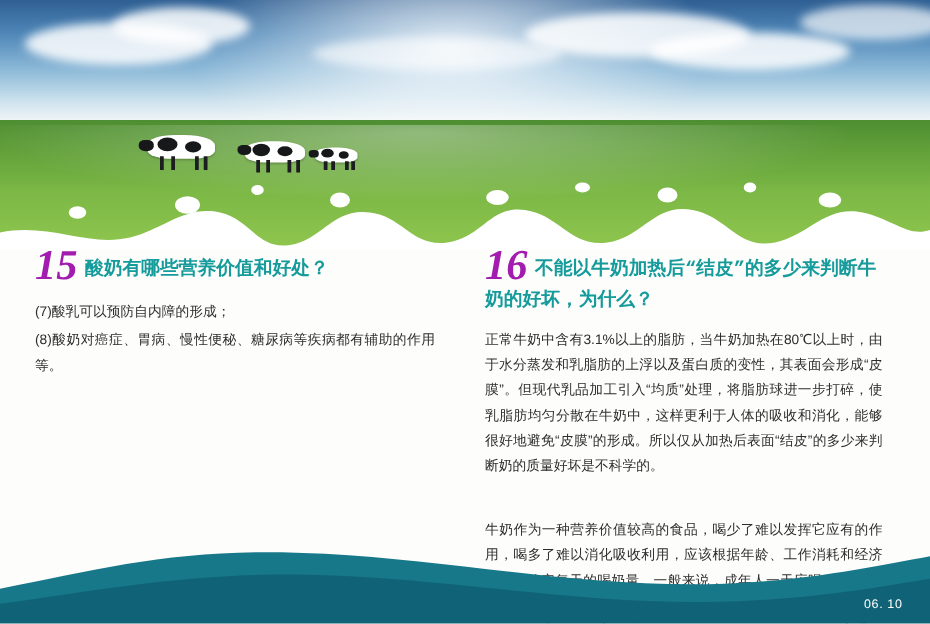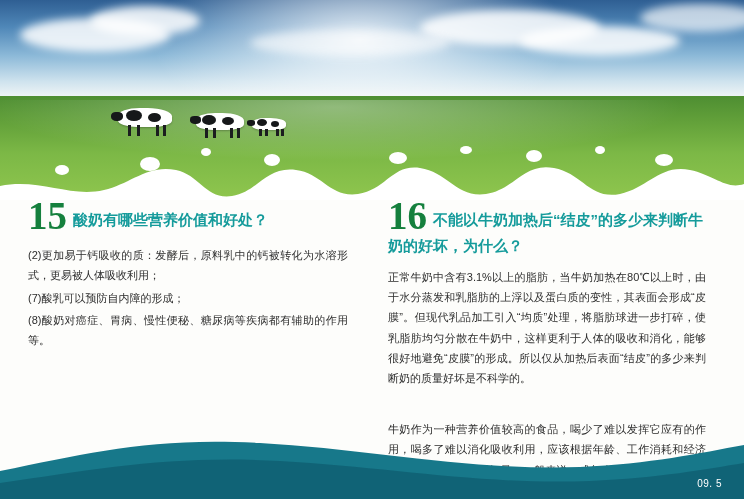--- a/index.html
+++ b/index.html
@@ -82,27 +82,27 @@
     position:absolute;left:0;top:120px;width:744px;height:130px;
   }
 
   
   .col{position:absolute;}
   .col-left{left:28px;top:196px;width:320px;}
   .col-right{left:388px;top:196px;width:318px;}
 
   .artnum{
     font-family:"Liberation Serif", serif;
-    font-size:39px;font-weight:bold;
-    color:#15803d;line-height:1;
+    font-size:34px;font-weight:bold;font-style:italic;
+    color:#a21caf;line-height:1;
     display:inline-block;vertical-align:-4px;margin-right:6px;
   }
   .arthead{
     color:#159b9b;font-size:15px;font-weight:bold;
-    line-height:1.45;display:inline;
+    line-height:1.45;display:inline;font-family:Liberation Mono, monospace;
   }
   .head-wrap{margin-bottom:10px;}
   .body-text{
     color:#2d2d2d;font-size:11px;line-height:1.85;
     text-align:justify;
   }
   .body-text p{margin:0 0 2px 0;}
 
   .block{margin-bottom:16px;}
   .gap{height:14px;}
@@ -191,21 +191,20 @@
     </svg>
   </div>
 
   <div class="col col-left">
 
     <div class="block">
       <div class="head-wrap">
         <span class="artnum">15</span><span class="arthead">酸奶有哪些营养价值和好处？</span>
       </div>
       <div class="body-text">
-        <p>(2)更加易于钙吸收的质：发酵后，原料乳中的钙被转化为水溶形式，更易被人体吸收利用；</p>
         <p>(7)酸乳可以预防自内障的形成；</p>
         <p>(8)酸奶对癌症、胃病、慢性便秘、糖尿病等疾病都有辅助的作用等。</p>
       </div>
     </div>
 
   </div>
 
   <div class="col col-right">
 
     <div class="block">
@@ -225,15 +224,15 @@
       </div>
     </div>
 
   </div>
 
   <svg class="wave" viewBox="0 0 744 80" preserveAspectRatio="none">
     <path d="M0,52 C90,34 150,18 260,24 C370,30 470,52 580,48 C650,45 700,34 744,26 L744,80 L0,80 Z" fill="#17788a"></path>
     <path d="M0,64 C100,50 170,36 280,42 C390,48 480,66 590,62 C660,59 706,50 744,44 L744,80 L0,80 Z" fill="#0f5f72" opacity="0.85"></path>
   </svg>
 
-  <div class="pagenum">09. 5</div>
+  <div class="pagenum">06. 10</div>
 
 </div>
 
 </body></html>

